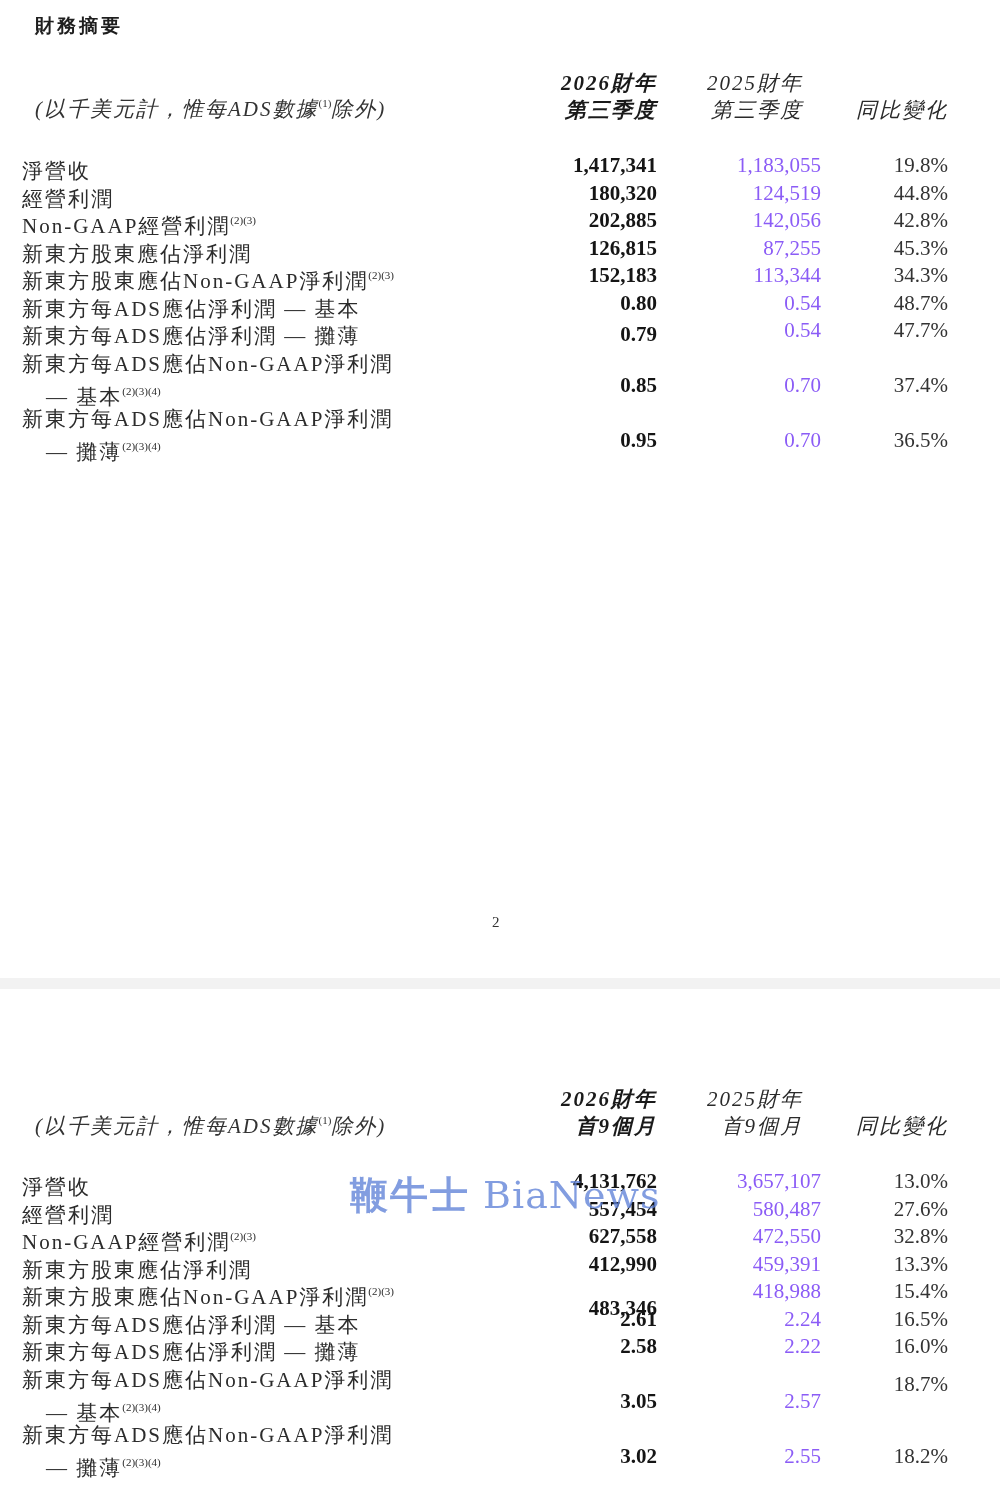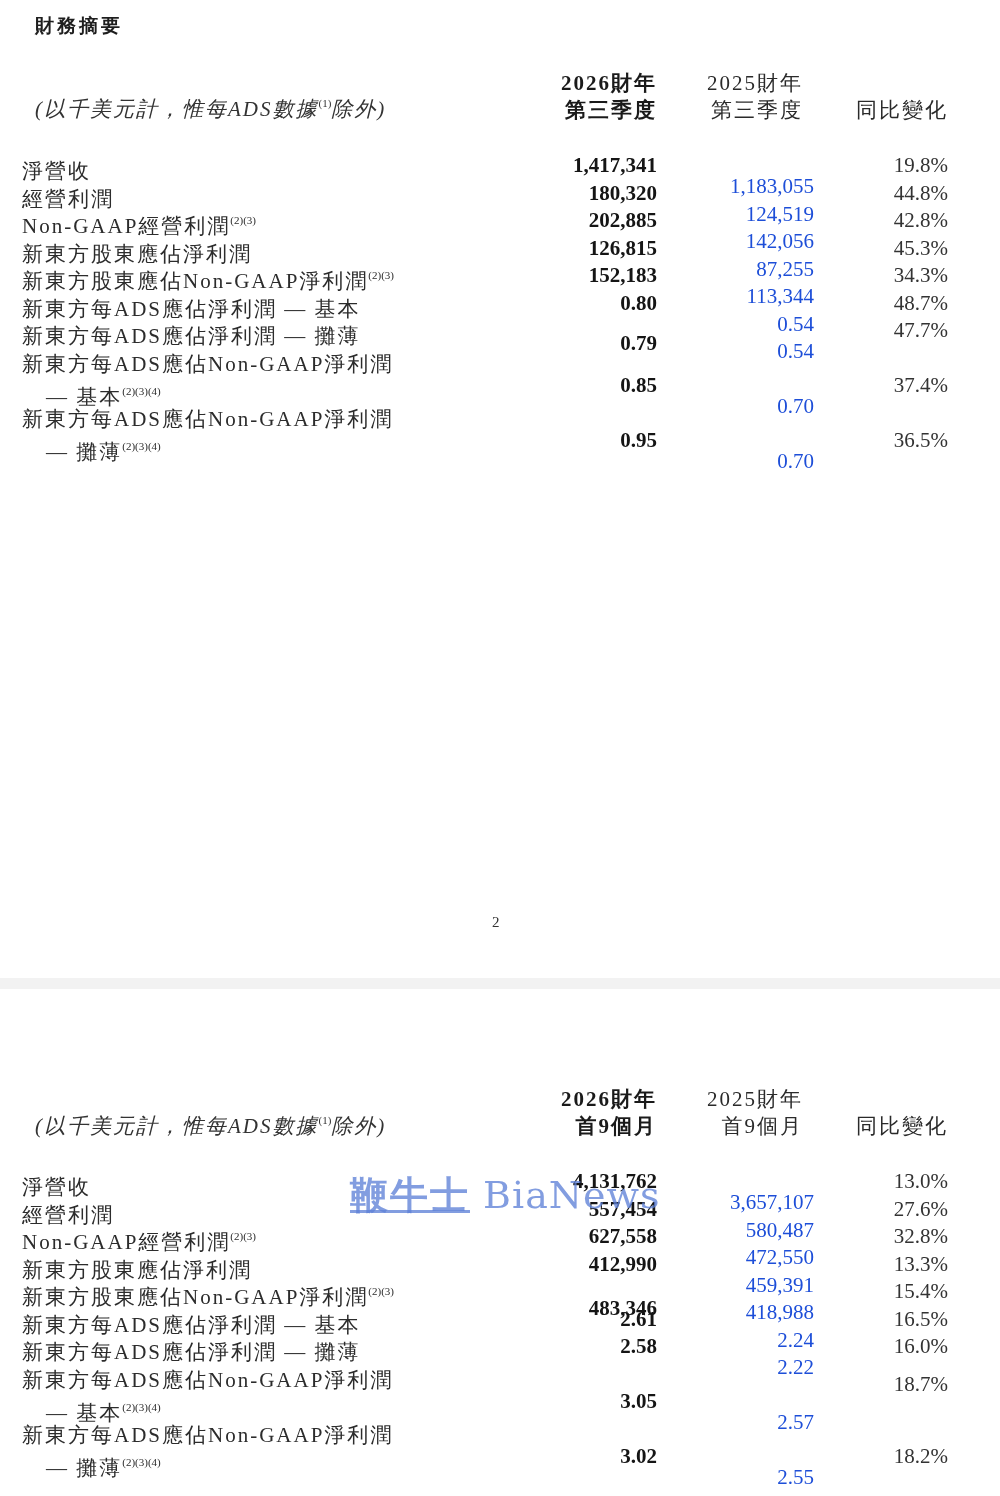--- a/index.html
+++ b/index.html
@@ -26,49 +26,49 @@
 
   .fin-table { position: absolute; left: 0; width: 1000px; }
   .units-label {
     position: absolute; left: 35px;
     font-size: 21px; font-style: italic; letter-spacing: 2px; color: #333;
     white-space: nowrap;
   }
   .units-label sup, .row-label sup { font-size: 11px; font-style: normal; vertical-align: 9px; letter-spacing: 0; }
   .col-head {
     position: absolute; text-align: right; font-size: 21px; line-height: 27px;
-    letter-spacing: 2px; white-space: nowrap;
+    letter-spacing: 2px; white-space: nowrap; font-style: italic;
   }
   .col-head.bold { font-weight: bold; color: #1a1a1a; }
   .col-head.c1 { right: 343px; }
   .col-head.c2 { right: 197px; }
   .col-head.c3 { right: 52px; }
 
   .row { position: absolute; left: 0; width: 1000px; font-size: 21px; }
   .row-label {
     position: absolute; left: 22px; white-space: nowrap; letter-spacing: 2px;
     line-height: 27.5px; color: #2c2c2c;
   }
   .row-label .line2 { display: block; padding-left: 24px; }
   .cell { position: absolute; text-align: right; white-space: nowrap; line-height: 27.5px; }
   .cell.c1 { right: 343px; font-weight: bold; color: #151515; }
-  .cell.c2 { right: 186px; color: #1d4ed8; margin-top: 21px; }
+  .cell.c2 { right: 179px; color: #8b5cf6; }
   .cell.c3 { right: 52px; color: #333; }
 
   .page-number {
     position: absolute; left: 492px; top: 914px; font-size: 15px; color: #333;
   }
 
   .watermark {
     position: absolute; left: 350px; top: 1170px;
     font-family: "DejaVu Serif", "Liberation Serif", serif;
     font-size: 38px; color: rgba(95,130,215,0.78); white-space: nowrap;
     letter-spacing: 1px; pointer-events: none;
   }
-  .watermark .wm-cn { font-weight: bold; letter-spacing: 2px; text-decoration: underline; }
+  .watermark .wm-cn { font-weight: bold; letter-spacing: 2px; }
 </style>
 </head>
 <body>
 
 <div class="page page1">
   <div class="section-title">財務摘要</div>
 
   <div class="fin-table" style="top:0;">
     <div class="units-label" style="top:95px;">
       <span>(以千美元計，惟每ADS數據</span><sup>(1)</sup><span>除外)</span>
@@ -116,21 +116,21 @@
           <div class="cell c3" style="top:0px">34.3%</div>
         </div>
         <div class="row" style="top: 289.5px;">
           <div class="row-label"><span>新東方每ADS應佔淨利潤 — 基本</span><sup></sup></div>
           <div class="cell c1" style="top:0px">0.80</div>
           <div class="cell c2" style="top:0px">0.54</div>
           <div class="cell c3" style="top:0px">48.7%</div>
         </div>
         <div class="row" style="top: 317px;">
           <div class="row-label"><span>新東方每ADS應佔淨利潤 — 攤薄</span><sup></sup></div>
-          <div class="cell c1" style="top:13px">0.79</div>
+          <div class="cell c1" style="top:4px">0.79</div>
           <div class="cell c2" style="top:0px">0.54</div>
           <div class="cell c3" style="top:0px">47.7%</div>
         </div>
         <div class="row" style="top: 344.5px;">
           <div class="row-label"><span>新東方每ADS應佔Non-GAAP淨利潤</span><sup></sup><span class="line2"><span>— 基本</span><sup>(2)(3)(4)</sup></span></div>
           <div class="cell c1" style="top:27.5px">0.85</div>
           <div class="cell c2" style="top:27.5px">0.70</div>
           <div class="cell c3" style="top:27.5px">37.4%</div>
         </div>
         <div class="row" style="top: 399.5px;">

